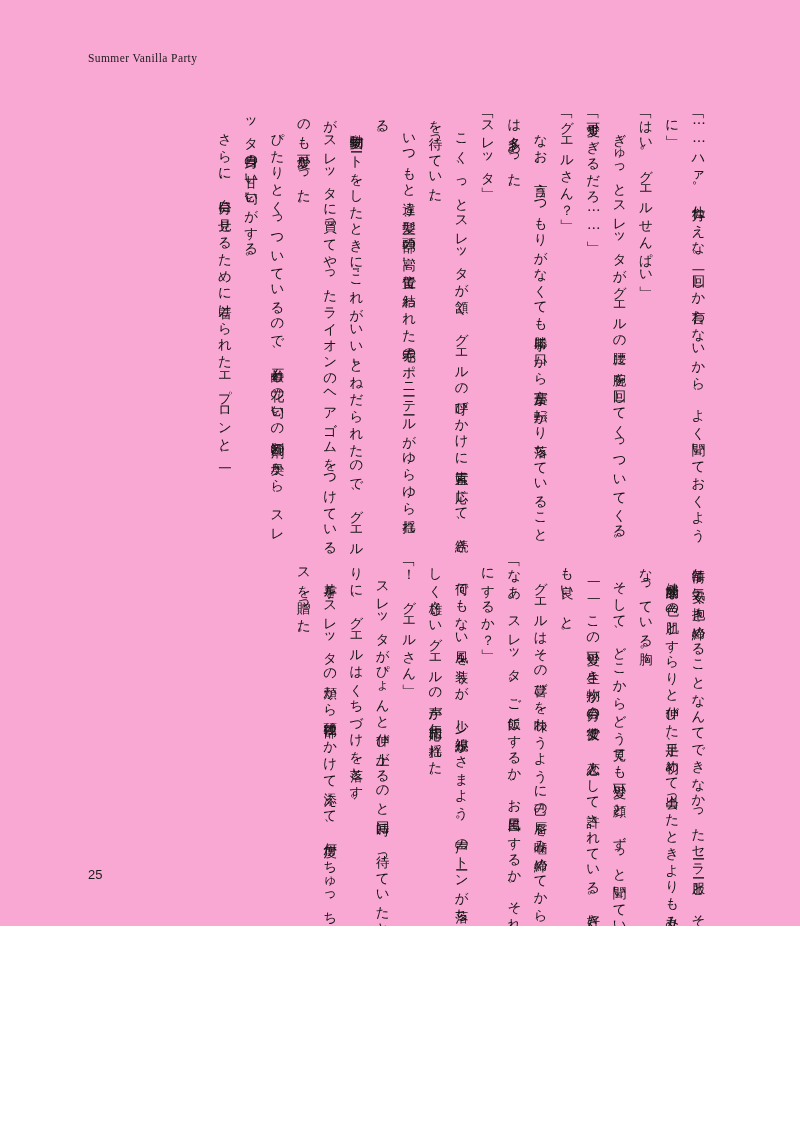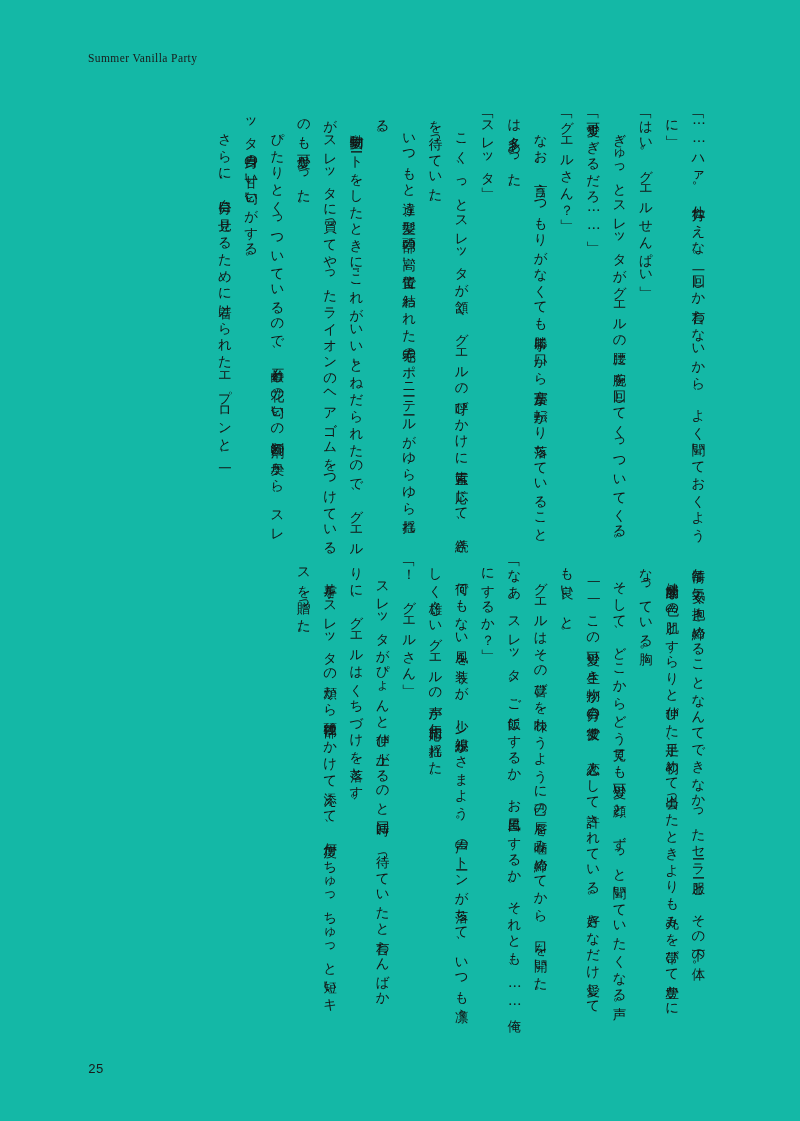--- a/index.html
+++ b/index.html
@@ -3,40 +3,40 @@
 <meta charset="utf-8">
 <style>
   html, body {
     margin: 0;
     padding: 0;
     background: #ffffff;
   }
   .page {
     position: relative;
     width: 800px;
-    height: 1121px;
-    background: #14b8a6;
+    height: 926px;
+    background: #f9a8d4;
     overflow: hidden;
     font-family: "Liberation Serif", "DejaVu Serif", serif;
     color: #111111;
   }
   .header-title {
     position: absolute;
     top: 52px;
     left: 88px;
     font-family: "Liberation Serif", "DejaVu Serif", serif;
     font-size: 11.5px;
     letter-spacing: 0.4px;
     color: #1a1a1a;
   }
   .page-number {
     position: absolute;
     left: 88px;
     bottom: 44px;
-    font-family: Liberation Mono, monospace;
+    font-family: Liberation Sans, sans-serif;
     font-size: 13px;
     color: #1a1a1a;
   }
 
   
   .vtext-block {
     position: absolute;
     writing-mode: vertical-rl;
     -webkit-writing-mode: vertical-rl;
     text-orientation: upright;

